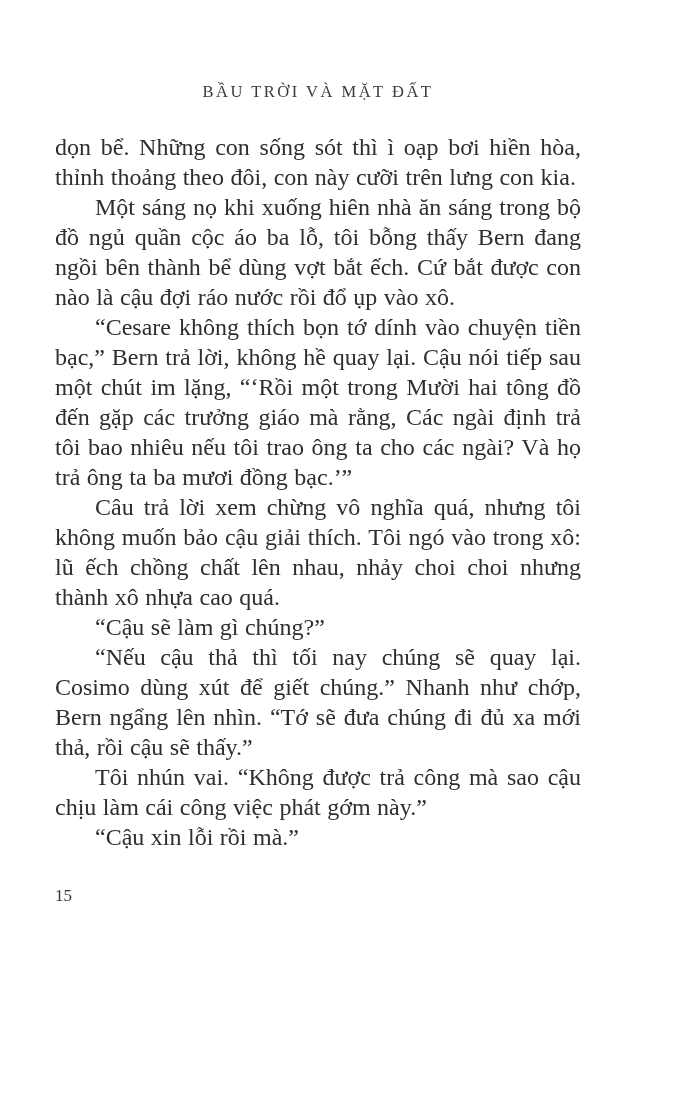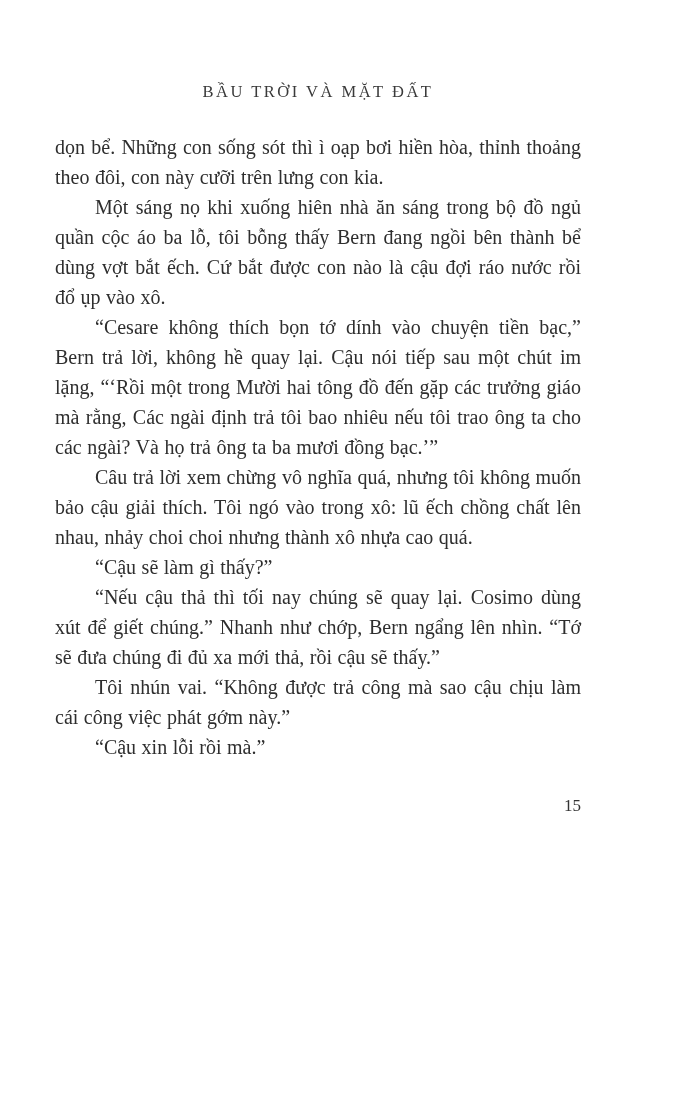--- a/index.html
+++ b/index.html
@@ -24,50 +24,50 @@
   .running-header {
     text-align: center;
     font-size: 16.5px;
     letter-spacing: 2.5px;
     color: #3a3a3a;
     margin: 0 0 30px 0;
     font-weight: normal;
   }
   .body-text p {
     margin: 0;
-    font-size: 20px;
+    font-size: 24px;
     line-height: 30px;
     text-align: justify;
     text-indent: 40px;
     color: #2e2e2e;
     word-spacing: 0.5px;
   }
   .body-text p.continuation {
     text-indent: 0;
   }
   .page-number {
-    text-align: right;
+    text-align: left;
     font-size: 17px;
     color: #343434;
     margin-top: 34px;
   }
 </style>
 </head>
 <body>
 
 <div class="page">
 
   <h1 class="running-header">BẦU TRỜI VÀ MẶT ĐẤT</h1>
 
   <div class="body-text">
     <p class="continuation">dọn bể. Những con sống sót thì ì oạp bơi hiền hòa, thỉnh thoảng theo đôi, con này cưỡi trên lưng con kia.</p>
     <p>Một sáng nọ khi xuống hiên nhà ăn sáng trong bộ đồ ngủ quần cộc áo ba lỗ, tôi bỗng thấy Bern đang ngồi bên thành bể dùng vợt bắt ếch. Cứ bắt được con nào là cậu đợi ráo nước rồi đổ ụp vào xô.</p>
     <p>“Cesare không thích bọn tớ dính vào chuyện tiền bạc,” Bern trả lời, không hề quay lại. Cậu nói tiếp sau một chút im lặng, “‘Rồi một trong Mười hai tông đồ đến gặp các trưởng giáo mà rằng, Các ngài định trả tôi bao nhiêu nếu tôi trao ông ta cho các ngài? Và họ trả ông ta ba mươi đồng bạc.’”</p>
     <p>Câu trả lời xem chừng vô nghĩa quá, nhưng tôi không muốn bảo cậu giải thích. Tôi ngó vào trong xô: lũ ếch chồng chất lên nhau, nhảy choi choi nhưng thành xô nhựa cao quá.</p>
-    <p>“Cậu sẽ làm gì thấy?”</p>
+    <p>“Cậu sẽ làm gì chúng?”</p>
     <p>“Nếu cậu thả thì tối nay chúng sẽ quay lại. Cosimo dùng xút để giết chúng.” Nhanh như chớp, Bern ngẩng lên nhìn. “Tớ sẽ đưa chúng đi đủ xa mới thả, rồi cậu sẽ thấy.”</p>
     <p>Tôi nhún vai. “Không được trả công mà sao cậu chịu làm cái công việc phát gớm này.”</p>
     <p>“Cậu xin lỗi rồi mà.”</p>
   </div>
 
   <div class="page-number">15</div>
 
 </div>
 
 </body></html>

